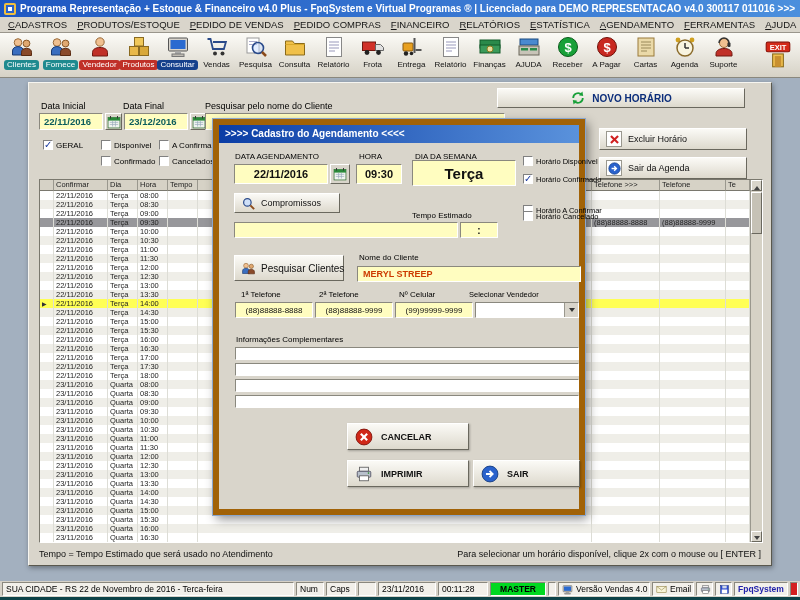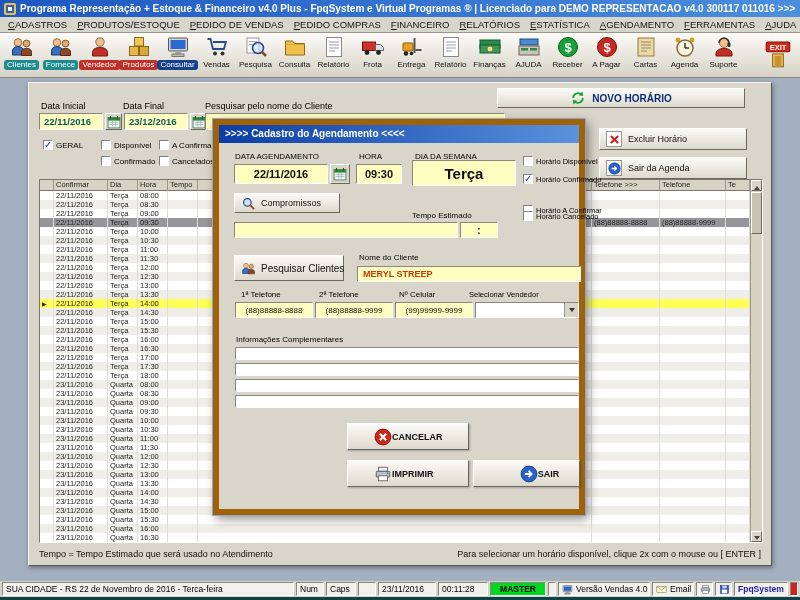--- a/index.html
+++ b/index.html
@@ -94,21 +94,21 @@
 
   
   .dialog { position:absolute; left:213px; top:41px; width:372px; height:396px; background:#d9d5cb;
     border:6px solid #a16207; outline:1px solid #8aa6cc; box-shadow:3px 4px 10px rgba(0,0,0,.45); }
   .dlg-title { height:18px; background:linear-gradient(90deg,#0b3da5,#5a92dc); color:#fff; font-weight:bold;
     font-size:10px; line-height:18px; padding-left:6px; white-space:nowrap; }
   .dlg-lbl { position:absolute; font-size:8px; color:#000; white-space:nowrap; }
   .dlg-field { position:absolute; background:#fffdc0; border:1px solid; border-color:#8a887e #fff #fff #8a887e;
     font-weight:bold; color:#111; display:flex; align-items:center; justify-content:center; overflow:hidden; }
   .dlg-btn { position:absolute; background:linear-gradient(#fbfaf6,#ddd9cd); border:1px solid;
-    border-color:#fff #6a685e #6a685e #fff; display:flex; align-items:center; padding-left:26px;
+    border-color:#fff #6a685e #6a685e #fff; display:flex; align-items:center; gap:8px; padding-left:7px;
     font-weight:bold; font-size:9px; color:#111; box-shadow:1px 1px 2px rgba(0,0,0,.25); }
   .dlg-btn .btn-ic { background:transparent; border:none; width:18px; height:18px; }
   .dlg-btn .btn-ic svg { width:18px; height:18px; }
   .small-btn { position:absolute; background:linear-gradient(#fbfaf6,#ddd9cd); border:1px solid;
     border-color:#fff #6a685e #6a685e #fff; display:flex; align-items:center; gap:5px; padding:0 6px;
     font-size:9px; color:#111; white-space:nowrap; }
   .small-btn .btn-ic { width:15px; height:15px; background:transparent; border:none; }
   .small-btn .btn-ic svg { width:15px; height:15px; }
   .info-line { position:absolute; left:16px; width:344px; height:13px; background:#fff; border:1px solid;
     border-color:#8a887e #fff #fff #8a887e; }
@@ -992,21 +992,21 @@
         <span class="btn-ic">
             <svg viewBox="0 0 20 20">
               <rect x="5" y="2.5" width="10" height="4.5" fill="#f0f0f0" stroke="#666"></rect>
               <rect x="2.5" y="7" width="15" height="6.5" rx="1" fill="#b8c0cc" stroke="#556"></rect>
               <rect x="5" y="12" width="10" height="5.5" fill="#fff" stroke="#666"></rect>
               <circle cx="15" cy="9" r="0.9" fill="#2a8a2a"></circle>
             </svg>
           </span>
         <span>IMPRIMIR</span>
       </div>
-      <div class="dlg-btn" style="left:254px;top:335px;width:107px;height:27px;justify-content:center;">
+      <div class="dlg-btn" style="left:254px;top:335px;width:107px;height:27px;">
         <span class="btn-ic">
             <svg viewBox="0 0 20 20">
               <circle cx="10" cy="10" r="8.8" fill="#2a62cc" stroke="#123a80"></circle>
               <path d="M5.5 10h6.5M9.5 6.5L13 10l-3.5 3.5" fill="none" stroke="#fff" stroke-width="2"></path>
             </svg>
           </span>
         <span>SAIR</span>
       </div>
     <div class="cb" style="left: 304px; top: 31px;">
           <span class="box"></span>

